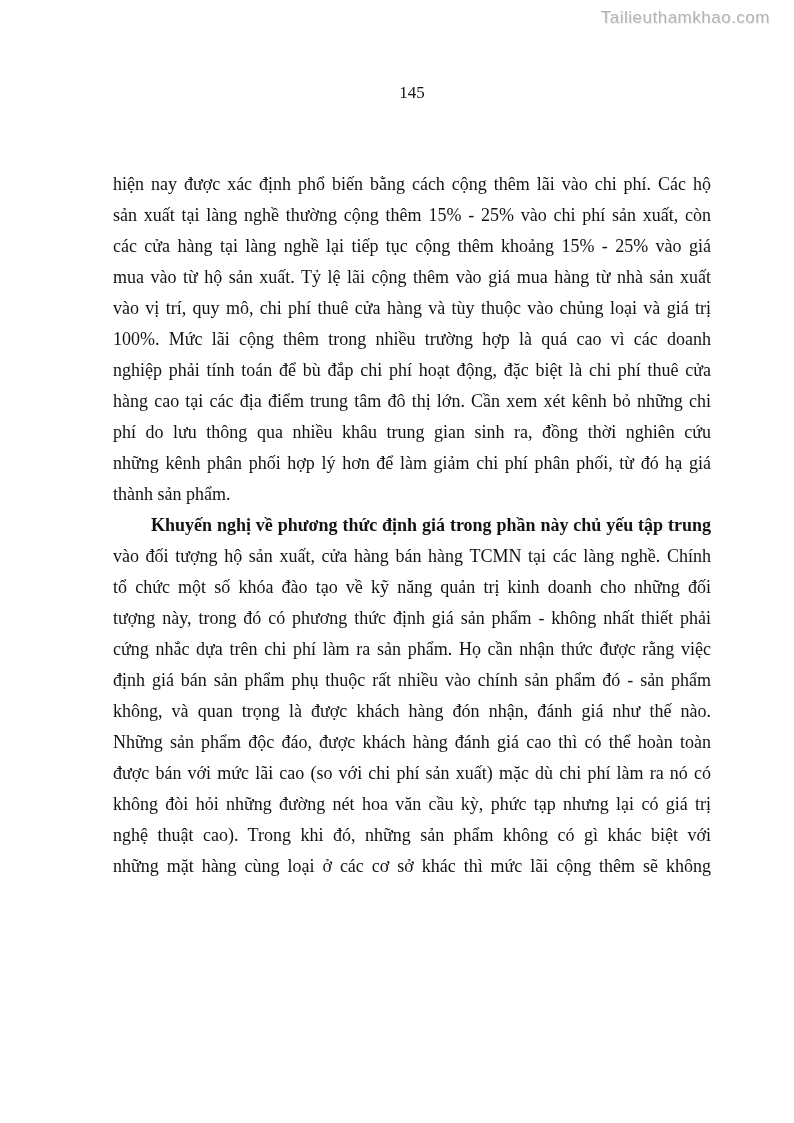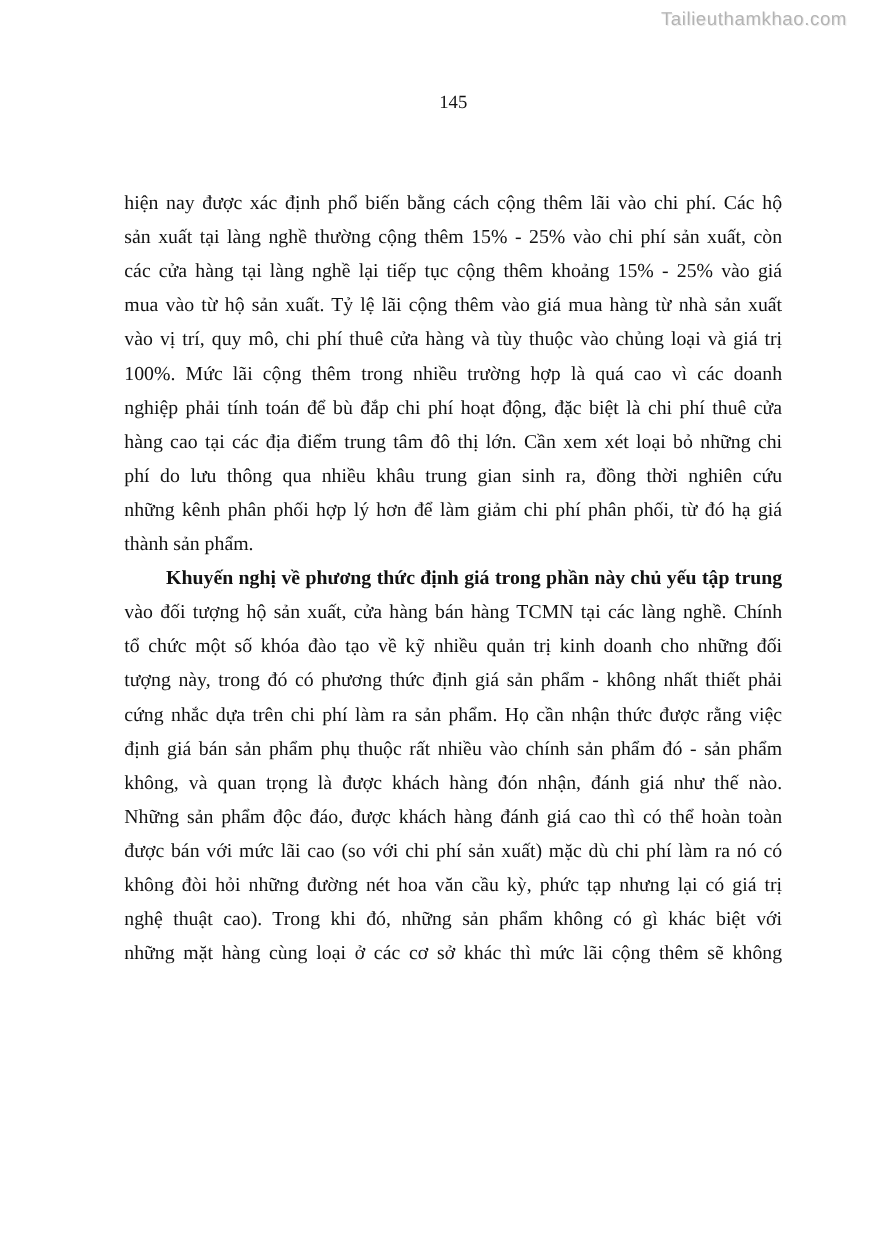--- a/index.html
+++ b/index.html
@@ -73,29 +73,29 @@
 
   <div class="document-body">
       <div class="paragraph">
         <div class="line">hiện nay được xác định phổ biến bằng cách cộng thêm lãi vào chi phí. Các hộ</div>
         <div class="line">sản xuất tại làng nghề thường cộng thêm 15% - 25% vào chi phí sản xuất, còn</div>
         <div class="line">các cửa hàng tại làng nghề lại tiếp tục cộng thêm khoảng 15% - 25% vào giá</div>
         <div class="line">mua vào từ hộ sản xuất. Tỷ lệ lãi cộng thêm vào giá mua hàng từ nhà sản xuất</div>
         <div class="line">vào vị trí, quy mô, chi phí thuê cửa hàng và tùy thuộc vào chủng loại và giá trị</div>
         <div class="line">100%. Mức lãi cộng thêm trong nhiều trường hợp là quá cao vì các doanh</div>
         <div class="line">nghiệp phải tính toán để bù đắp chi phí hoạt động, đặc biệt là chi phí thuê cửa</div>
-        <div class="line">hàng cao tại các địa điểm trung tâm đô thị lớn. Cần xem xét loại bỏ những chi</div>
+        <div class="line">hàng cao tại các địa điểm trung tâm đô thị lớn. Cần xem xét kênh bỏ những chi</div>
         <div class="line">phí do lưu thông qua nhiều khâu trung gian sinh ra, đồng thời nghiên cứu</div>
         <div class="line">những kênh phân phối hợp lý hơn để làm giảm chi phí phân phối, từ đó hạ giá</div>
         <div class="line last-left">thành sản phẩm.</div>
       </div>
       <div class="paragraph">
         <div class="line indent">Khuyến nghị về phương thức định giá trong phần này chủ yếu tập trung</div>
         <div class="line">vào đối tượng hộ sản xuất, cửa hàng bán hàng TCMN tại các làng nghề. Chính</div>
-        <div class="line">tổ chức một số khóa đào tạo về kỹ nhiều quản trị kinh doanh cho những đối</div>
+        <div class="line">tổ chức một số khóa đào tạo về kỹ năng quản trị kinh doanh cho những đối</div>
         <div class="line">tượng này, trong đó có phương thức định giá sản phẩm - không nhất thiết phải</div>
         <div class="line">cứng nhắc dựa trên chi phí làm ra sản phẩm. Họ cần nhận thức được rằng việc</div>
         <div class="line">định giá bán sản phẩm phụ thuộc rất nhiều vào chính sản phẩm đó - sản phẩm</div>
         <div class="line">không, và quan trọng là được khách hàng đón nhận, đánh giá như thế nào.</div>
         <div class="line">Những sản phẩm độc đáo, được khách hàng đánh giá cao thì có thể hoàn toàn</div>
         <div class="line">được bán với mức lãi cao (so với chi phí sản xuất) mặc dù chi phí làm ra nó có</div>
         <div class="line">không đòi hỏi những đường nét hoa văn cầu kỳ, phức tạp nhưng lại có giá trị</div>
         <div class="line">nghệ thuật cao). Trong khi đó, những sản phẩm không có gì khác biệt với</div>
         <div class="line">những mặt hàng cùng loại ở các cơ sở khác thì mức lãi cộng thêm sẽ không</div>
       </div>

